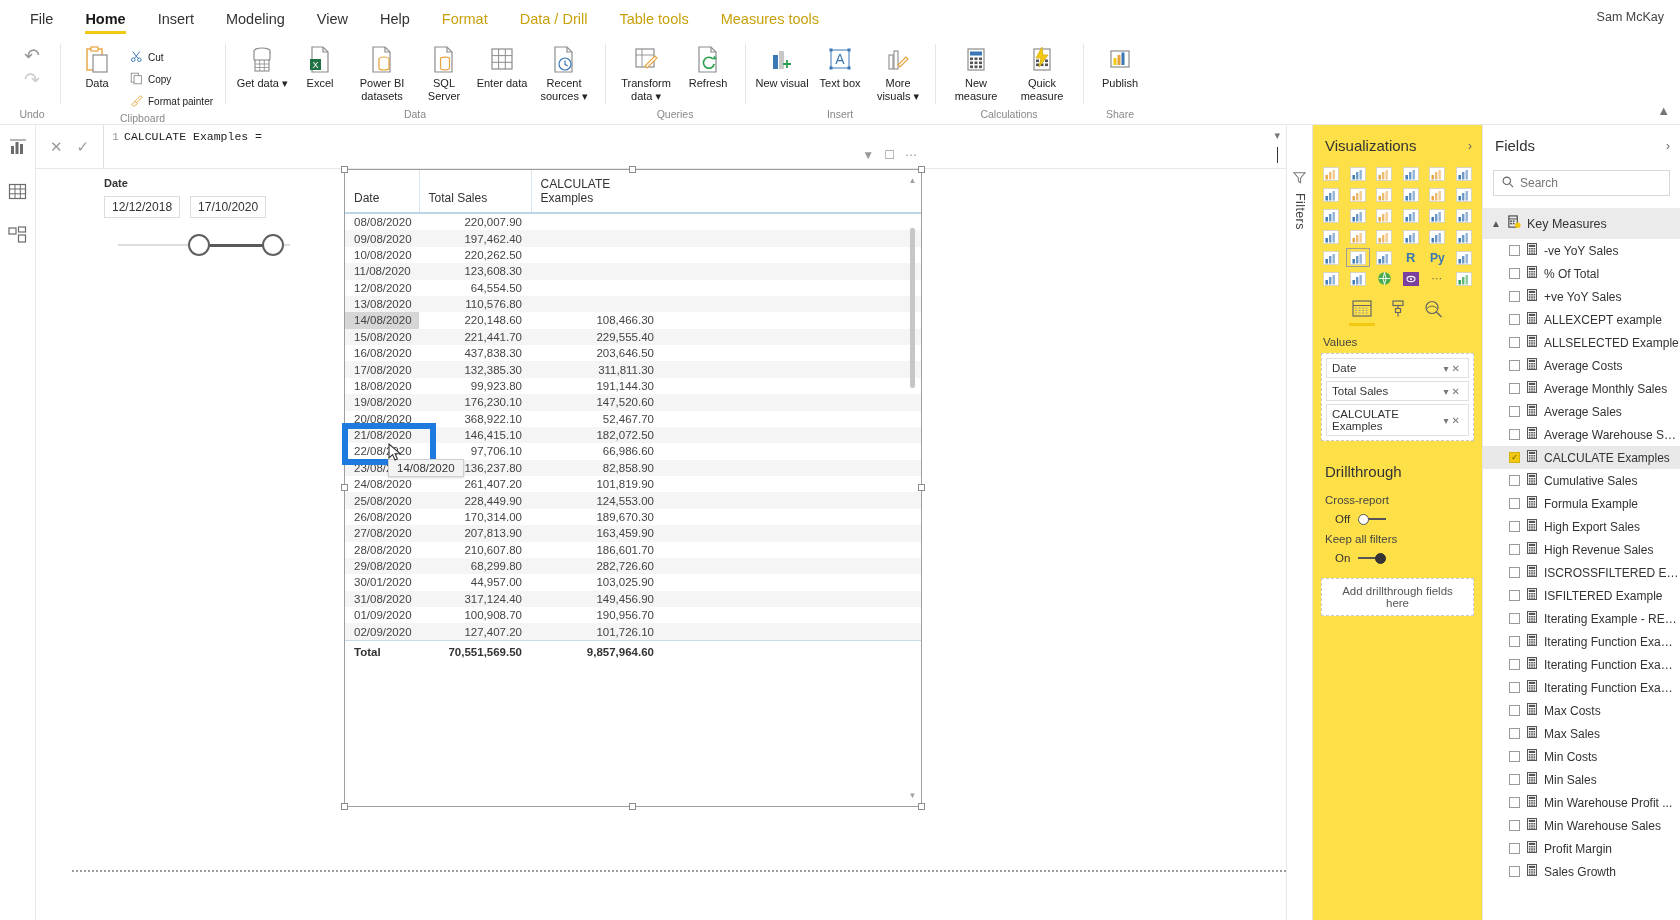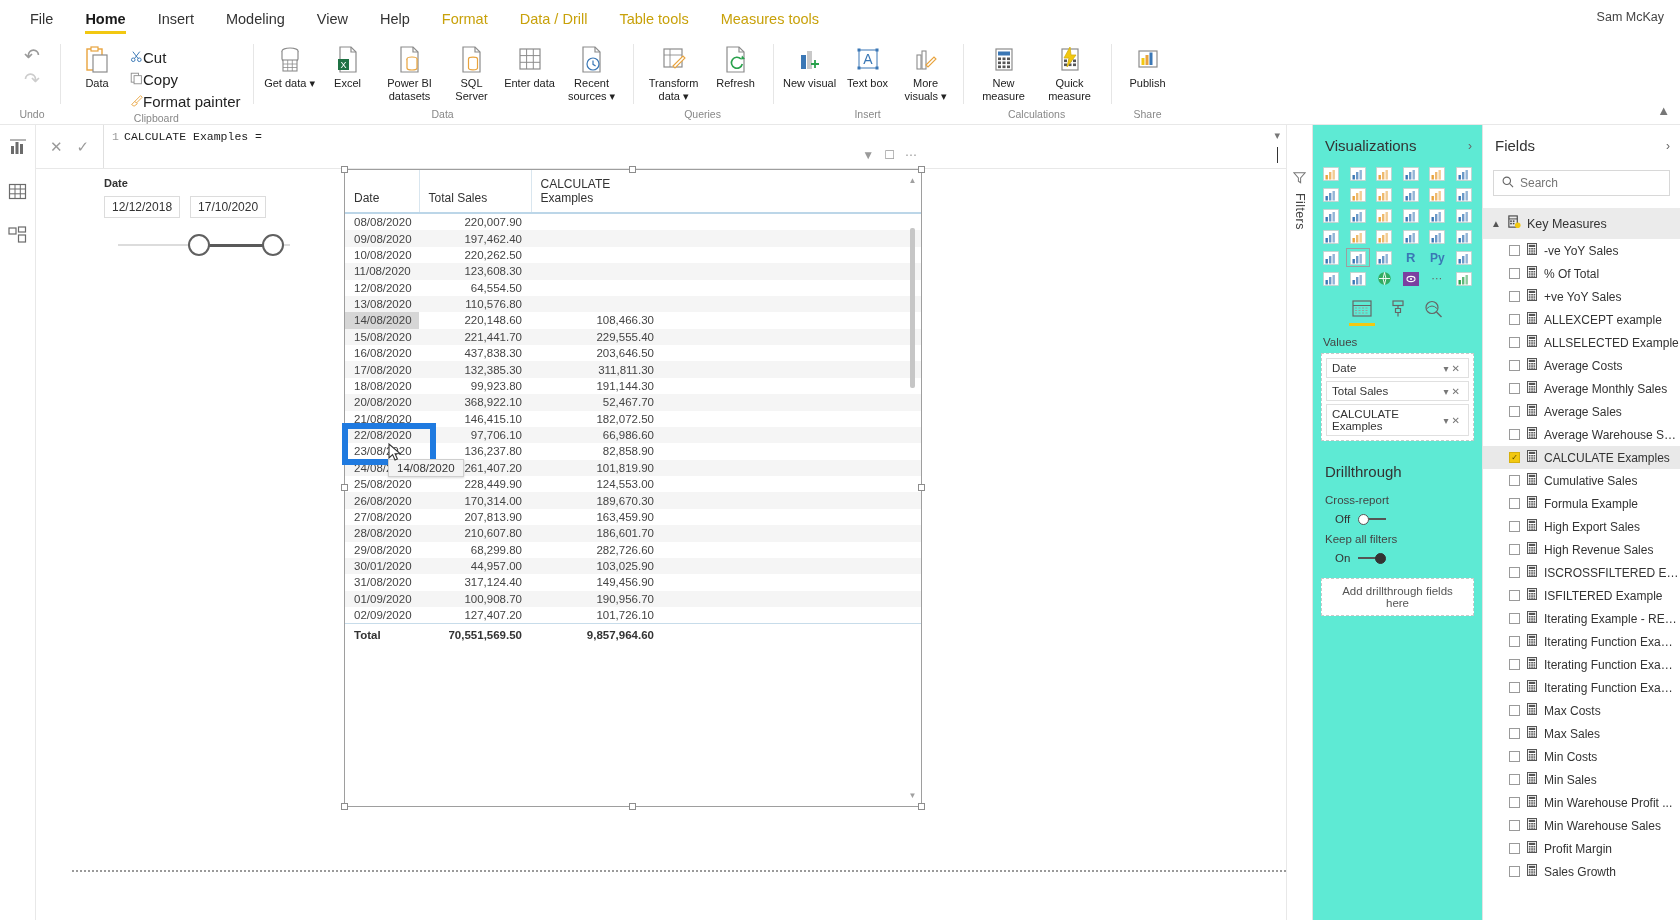--- a/index.html
+++ b/index.html
@@ -48,21 +48,21 @@
   }
   .rib-btn{
     display:flex; flex-direction:column; align-items:center; justify-content:flex-start;
     width:58px; padding:3px 2px; cursor:default; text-align:center;
   }
   .rib-btn.wide{ width:66px; }
   .rib-btn .ic{ height:30px; display:flex; align-items:center; justify-content:center; }
   .rib-btn .tx{ font-size:11px; line-height:12.5px; color:#222; margin-top:2px; }
   .rib-small-col{ display:flex; flex-direction:column; justify-content:center; padding-top:4px;}
   .rib-small{
-    display:flex; align-items:center; font-size:15px; color:#222;
+    display:flex; align-items:center; gap:5px; font-size:10px; color:#222;
     padding:2px 4px; height:22px; cursor:default;
   }
   .undo-col{
     display:flex; flex-direction:column; align-items:center; justify-content:flex-start;
     padding:2px 6px 0 6px; width:40px;
   }
   .undo-ic{ font-size:19px; color:#9a9a9a; line-height:24px; }
   .undo-ic.dim{ color:#cdcdcd; }
   .ribbon-collapse{
     position:absolute; right:10px; bottom:6px; color:#777; font-size:13px;
@@ -182,21 +182,21 @@
 
   
   .filters-rail{
     width:26px; border-left:1px solid #e8e8e8; background:#fff;
     display:flex; flex-direction:column; align-items:center; padding-top:46px; gap:6px;
   }
   .filters-txt{
     writing-mode:vertical-rl; font-size:12.5px; color:#444; letter-spacing:.4px;
   }
   .pane{
-    width:170px; border-left:1px solid #e3e3e3; background:#5eead4; position:relative;
+    width:170px; border-left:1px solid #e3e3e3; background:#fde047; position:relative;
   }
   .pane.fields{ width:198px; background:#fff;}
   .pane-hd{
     display:flex; align-items:center; justify-content:space-between;
     padding:12px 10px 10px 12px; font-size:15px; color:#333;
   }
   .pane-hd .chev{ color:#666; font-size:12px; }
   .vis-grid{
     display:grid; grid-template-columns:repeat(6, 1fr); gap:2px; padding:0 6px;
   }
@@ -698,20 +698,26 @@
                   <td class="num">311,811.30</td>
                   <td></td>
                 </tr>
                 <tr>
                   <td class="">18/08/2020</td>
                   <td class="num">99,923.80</td>
                   <td class="num">191,144.30</td>
                   <td></td>
                 </tr>
                 <tr>
+                  <td class="">19/08/2020</td>
+                  <td class="num">176,230.10</td>
+                  <td class="num">147,520.60</td>
+                  <td></td>
+                </tr>
+                <tr>
                   <td class="">20/08/2020</td>
                   <td class="num">368,922.10</td>
                   <td class="num">52,467.70</td>
                   <td></td>
                 </tr>
                 <tr>
                   <td class="">21/08/2020</td>
                   <td class="num">146,415.10</td>
                   <td class="num">182,072.50</td>
                   <td></td>

